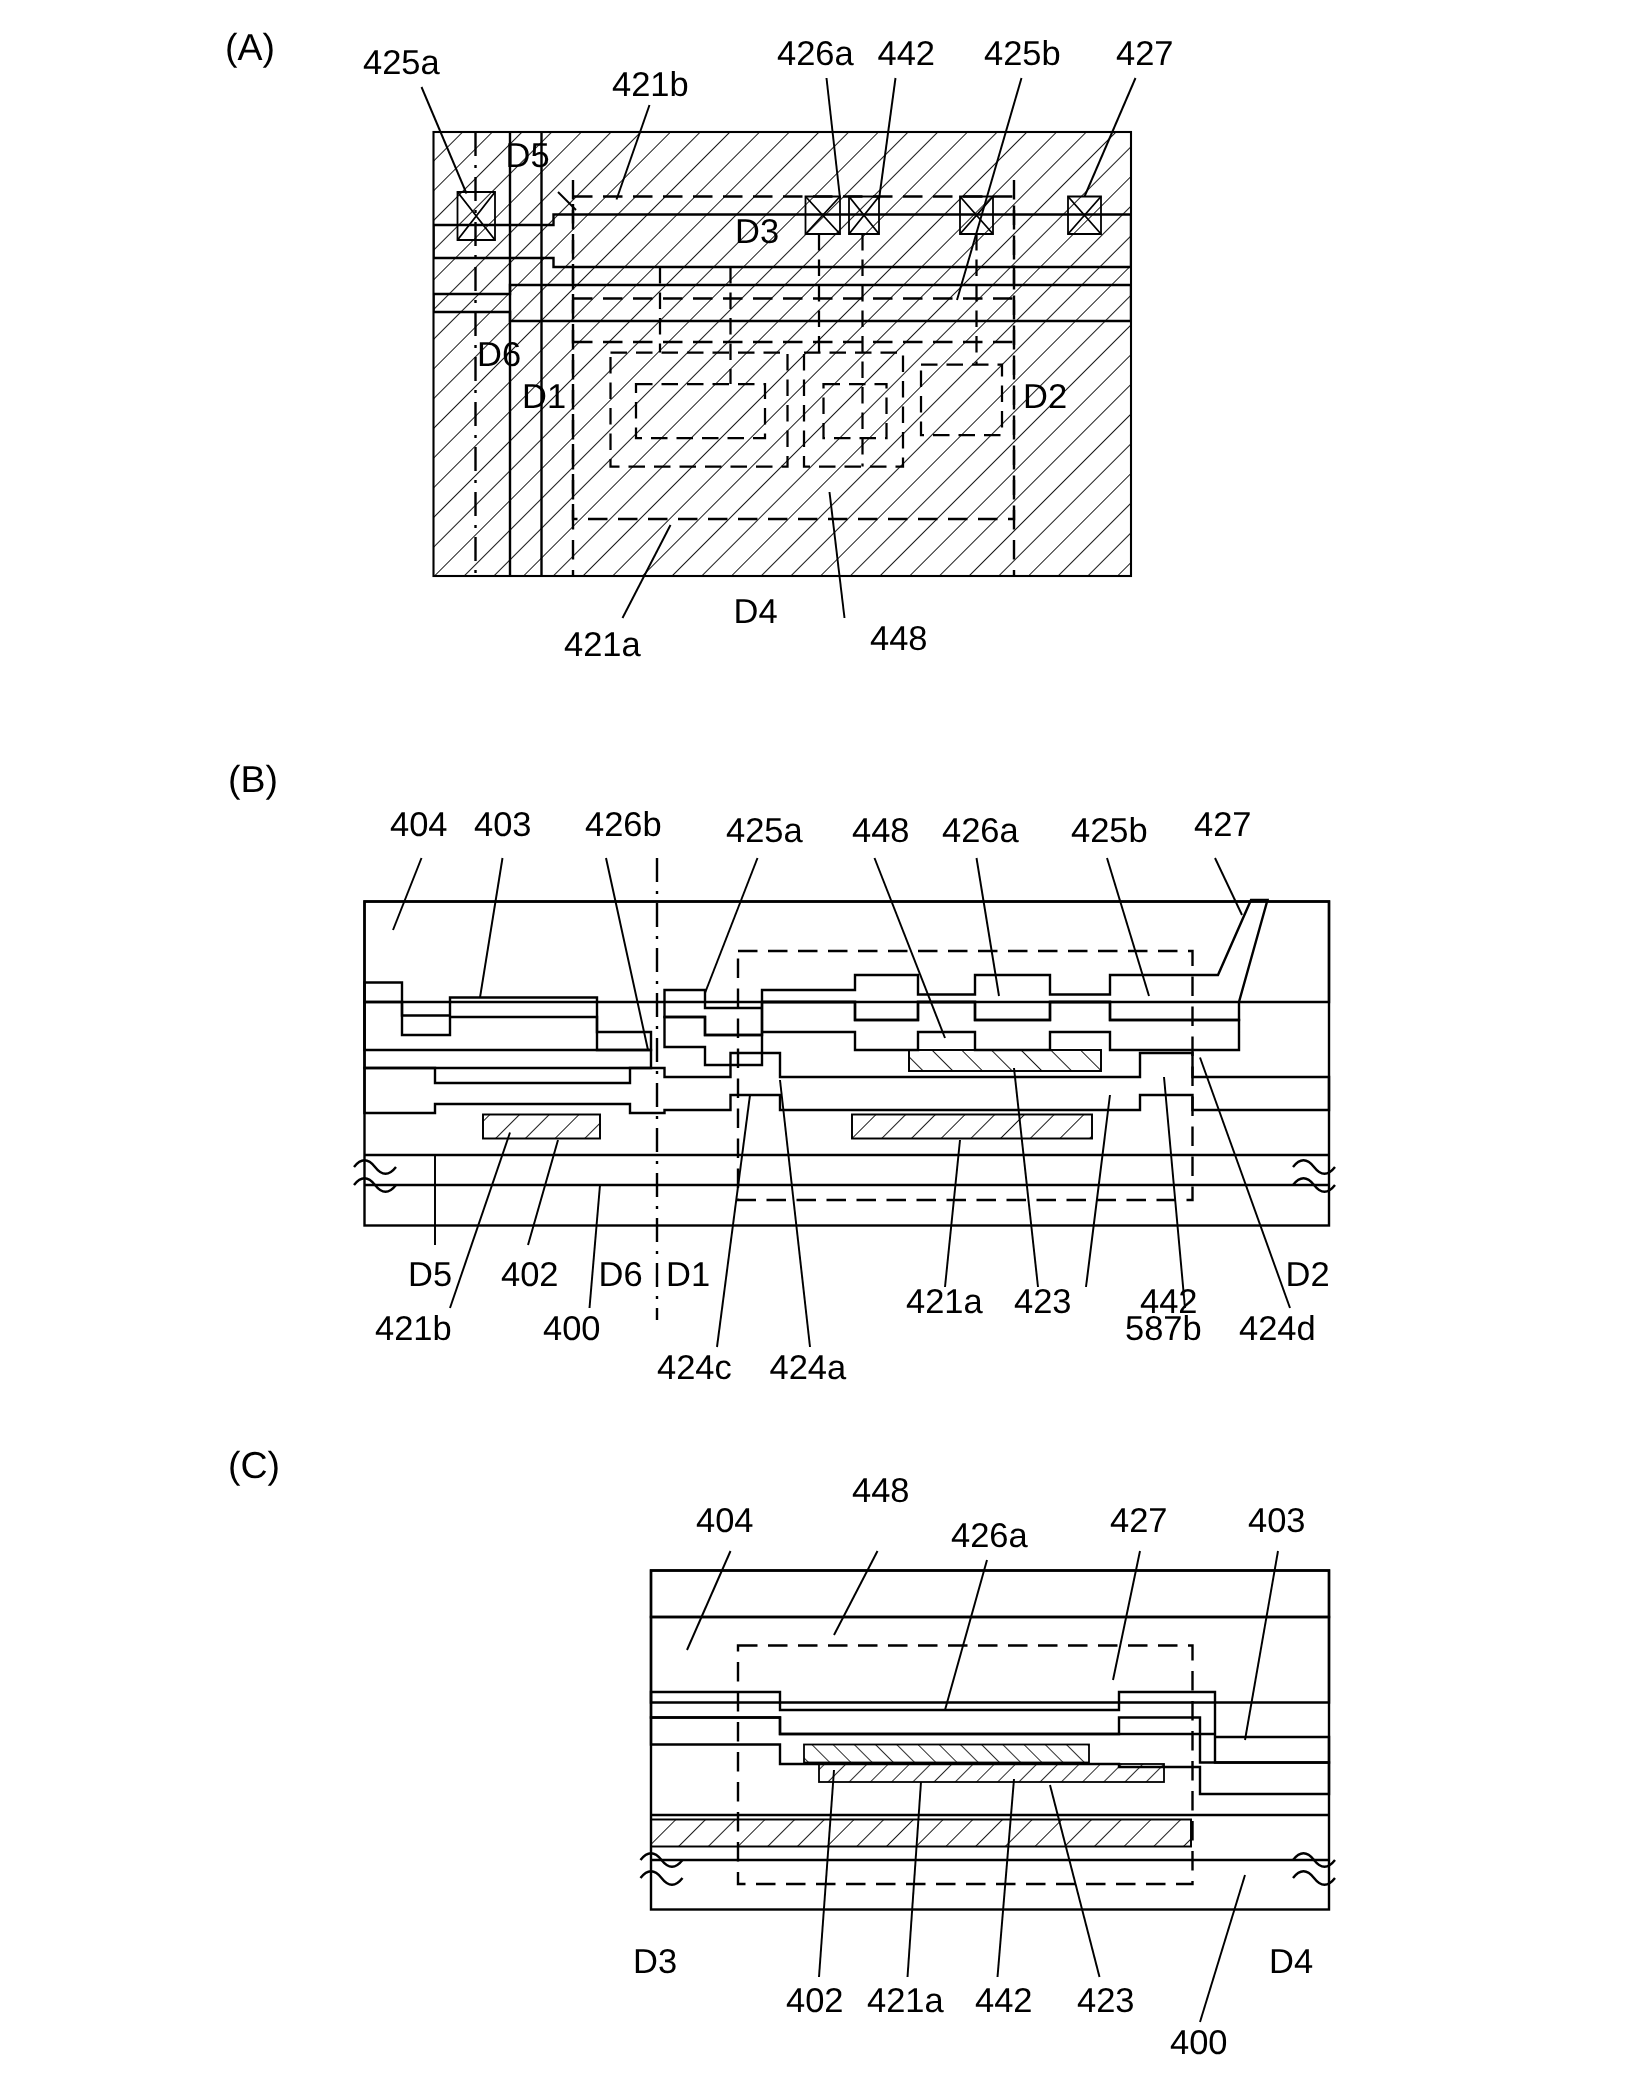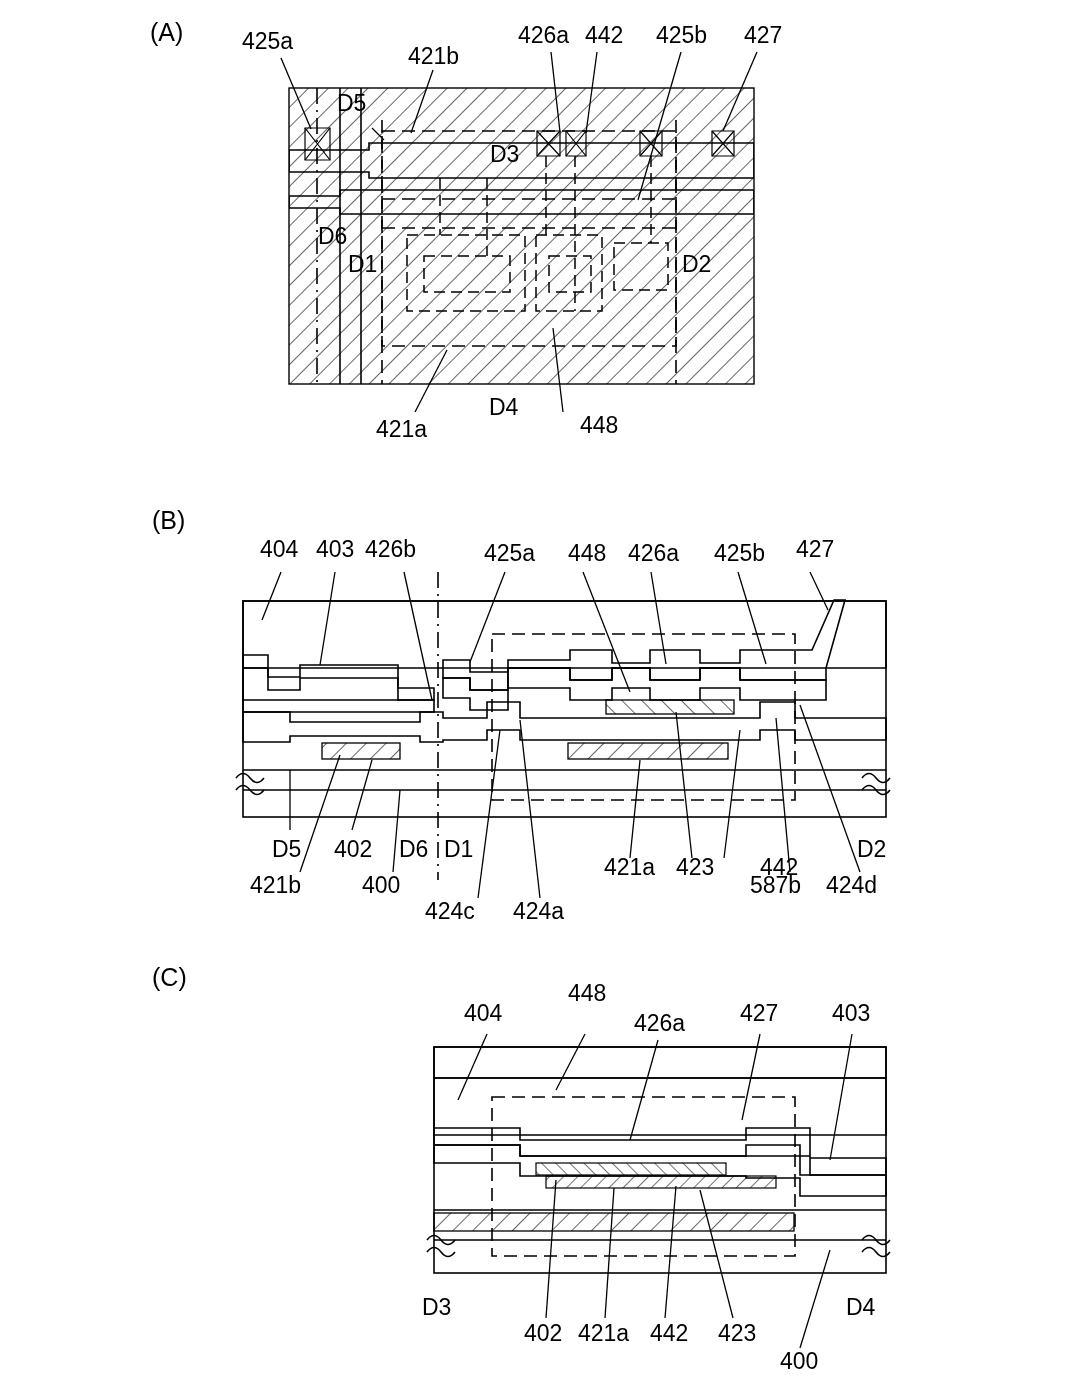--- a/index.html
+++ b/index.html
@@ -253,37 +253,37 @@
   <div class="lbl" style="left:318px; top:225px;">D6</div>
   <div class="lbl" style="left:348px; top:253px;">D1</div>
   <div class="lbl" style="left:682px; top:253px;">D2</div>
   <div class="lbl" style="left:376px; top:418px;">421a</div>
   <div class="lbl" style="left:489px; top:396px;">D4</div>
   <div class="lbl" style="left:580px; top:414px;">448</div>
 
   <div class="panel-tag" style="left:152px; top:508px;">(B)</div>
   <div class="lbl" style="left:260px; top:538px;">404</div>
   <div class="lbl" style="left:316px; top:538px;">403</div>
-  <div class="lbl" style="left:365px; top:538px;">426b</div>
+  <div class="lbl" style="left:390px; top:538px;">426b</div>
   <div class="lbl" style="left:484px; top:542px;">425a</div>
   <div class="lbl" style="left:568px; top:542px;">448</div>
   <div class="lbl" style="left:628px; top:542px;">426a</div>
   <div class="lbl" style="left:714px; top:542px;">425b</div>
   <div class="lbl" style="left:796px; top:538px;">427</div>
   <div class="lbl" style="left:272px; top:838px;">D5</div>
   <div class="lbl" style="left:334px; top:838px;">402</div>
   <div class="lbl" style="left:399px; top:838px;">D6</div>
   <div class="lbl" style="left:444px; top:838px;">D1</div>
   <div class="lbl" style="left:604px; top:856px;">421a</div>
   <div class="lbl" style="left:676px; top:856px;">423</div>
   <div class="lbl" style="left:760px; top:856px;">442</div>
   <div class="lbl" style="left:857px; top:838px;">D2</div>
   <div class="lbl" style="left:250px; top:874px;">421b</div>
   <div class="lbl" style="left:362px; top:874px;">400</div>
-  <div class="lbl" style="left:425px; top:900px;">424c</div>
+  <div class="lbl" style="left:438px; top:900px;">424c</div>
   <div class="lbl" style="left:513px; top:900px;">424a</div>
   <div class="lbl" style="left:750px; top:874px;">587b</div>
   <div class="lbl" style="left:826px; top:874px;text-align:right;">424d</div>
 
   <div class="panel-tag" style="left:152px; top:965px;">(C)</div>
   <div class="lbl" style="left:464px; top:1002px;">404</div>
   <div class="lbl" style="left:568px; top:982px;">448</div>
   <div class="lbl" style="left:634px; top:1012px;">426a</div>
   <div class="lbl" style="left:740px; top:1002px;">427</div>
   <div class="lbl" style="left:832px; top:1002px;">403</div>

